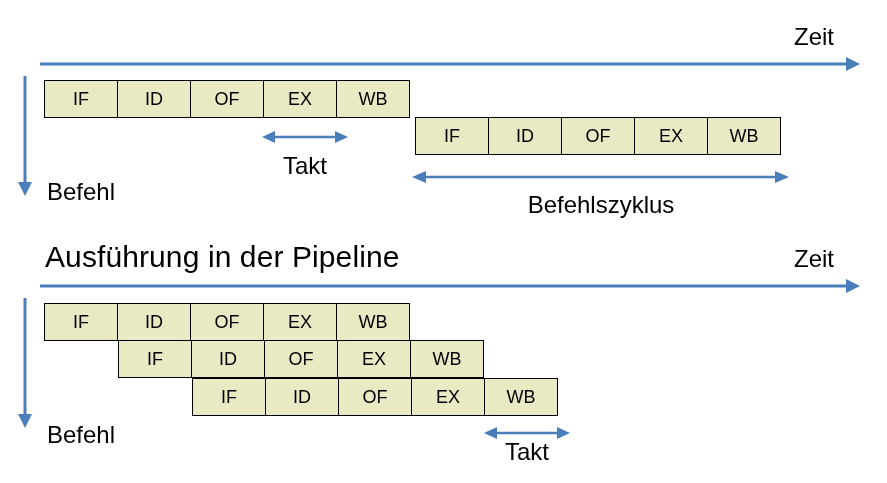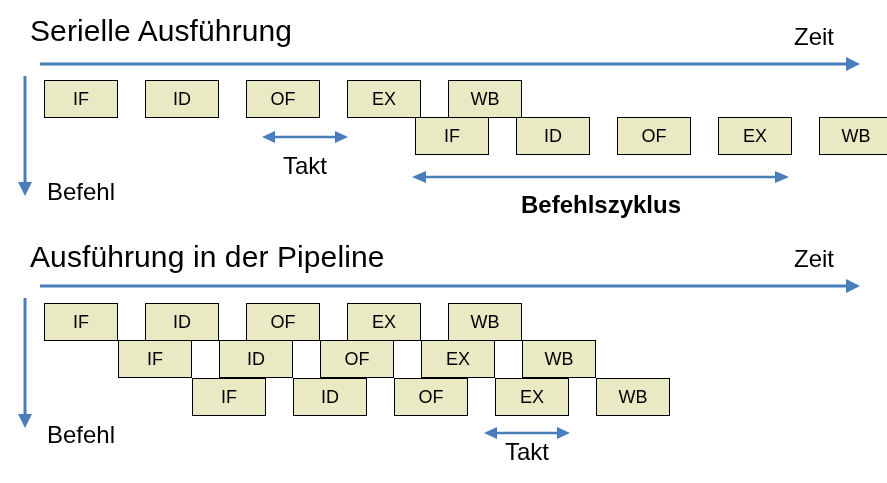--- a/index.html
+++ b/index.html
@@ -23,21 +23,21 @@
   .slide-title {
     position: absolute;
     font-size: 30px;
     line-height: 34px;
     color: #000000;
     white-space: nowrap;
     font-weight: normal;
     letter-spacing: 0.1px;
   }
   #title-serial  { left: 30px; top: 14px; }
-  #title-pipeline{ left: 30px; top: 240px; }
+  #title-pipeline{ left: 45px; top: 240px; }
 
   
   .axis-label {
     position: absolute;
     font-size: 24px;
     line-height: 21px;
     color: #000000;
     white-space: nowrap;
   }
   #zeit-serial   { left: 794px; top: 26px; }
@@ -59,28 +59,27 @@
   .measure-label {
     position: absolute;
     font-size: 24px;
     line-height: 21px;
     color: #000000;
     white-space: nowrap;
     text-align: center;
   }
   #takt-label-serial   { left: 265px; top: 155px; width: 80px; }
   #takt-label-pipeline { left: 487px; top: 441px; width: 80px; }
-  #cycle-label         { left: 415px; top: 194px; width: 372px; font-weight: bold; }
+  #cycle-label         { left: 415px; top: 194px; width: 372px; }
 
   
   .stage-row {
     position: absolute;
     display: flex;
     height: 48px;
-    gap: 28px;
   }
   .stage-cell {
     width: 74px;
     height: 38px;
     box-sizing: border-box;
     background: #E9E9C4;
     border: 1px solid #000000;
     margin-left: -1px;
     display: flex;
     align-items: center;
@@ -98,21 +97,20 @@
   
   #pipe-row-0 { left: 44px;  top: 303px; }
   #pipe-row-1 { left: 118px; top: 341px; }
   #pipe-row-2 { left: 192px; top: 379px; }
 </style>
 </head>
 <body>
 
 <div id="canvas">
 
-  <div class="slide-title" id="title-serial">Serielle Ausführung</div>
 
   <div class="axis-label" id="zeit-serial">Zeit</div>
 
   <svg class="arrow-svg" id="time-arrow-serial" width="824" height="20">
     <line x1="0" y1="10" x2="806" y2="10" stroke="#4A7EBB" stroke-width="3"></line>
     <polygon points="806,3 820,10 806,17" fill="#4A7EBB"></polygon>
   </svg>
 
   <svg class="arrow-svg" id="instr-arrow-serial" width="20" height="124">
     <line x1="9" y1="0" x2="9" y2="106" stroke="#4A7EBB" stroke-width="3"></line>

